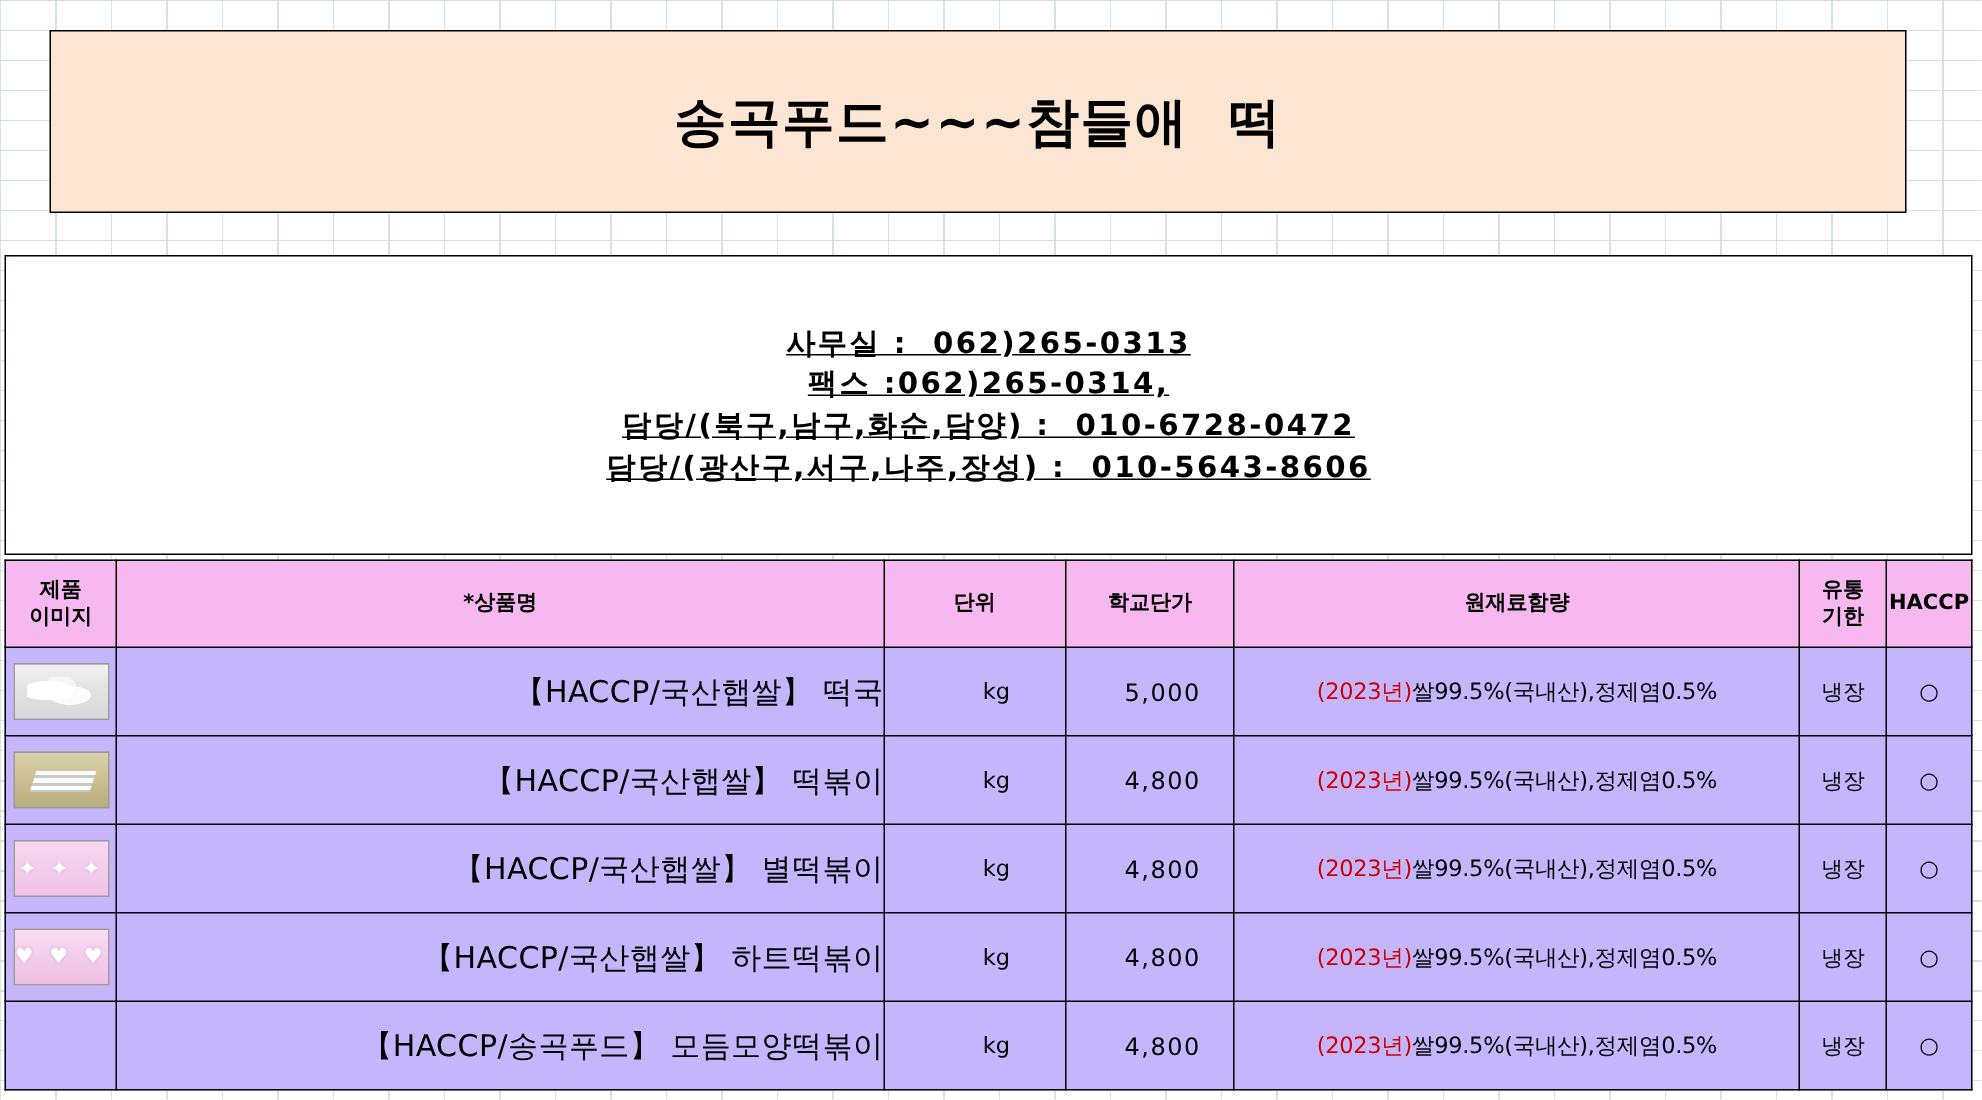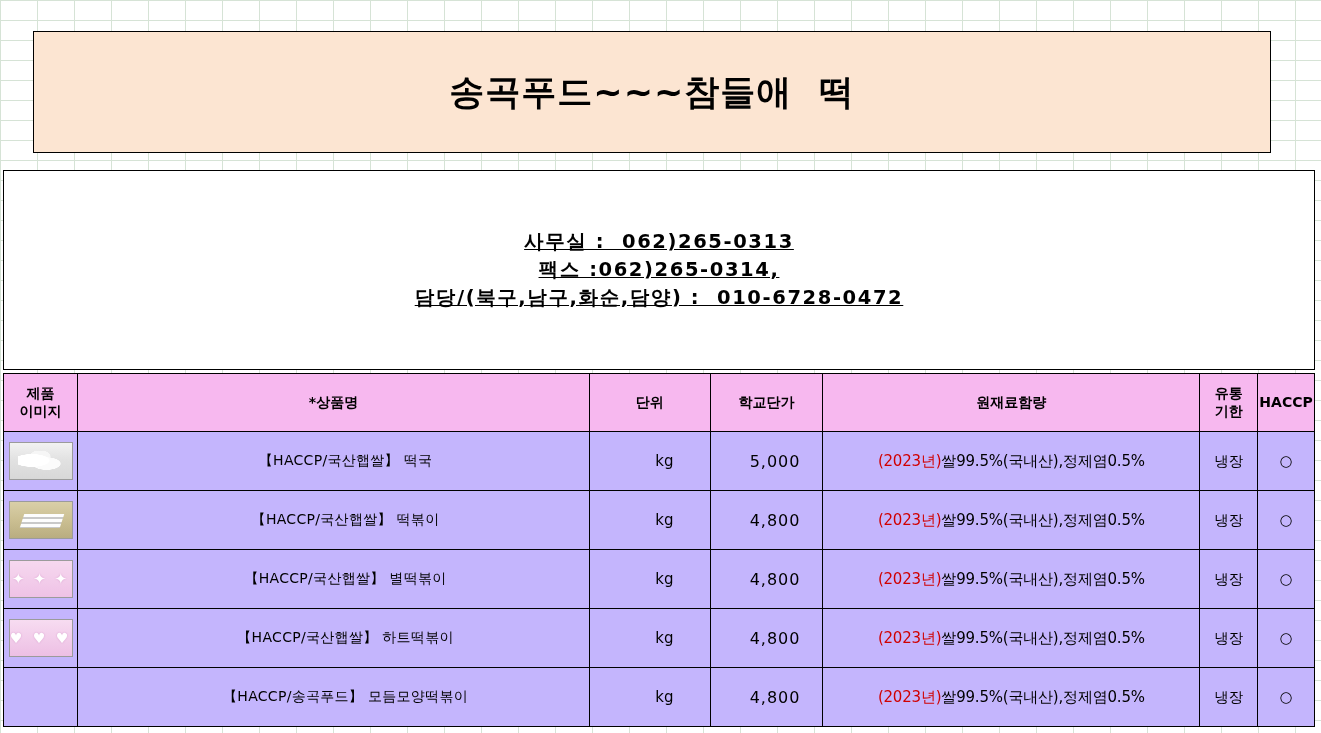--- a/index.html
+++ b/index.html
@@ -30,21 +30,21 @@
     position: relative;
     z-index: 1;
     width: 1321px;
     height: 733px;
   }
 
   
   .title-banner {
     position: absolute;
     left: 33px;
-    top: 31px;
+    top: 20px;
     width: 1238px;
     height: 122px;
     background: #fce5d2;
     border: 1px solid #000000;
     display: flex;
     align-items: center;
     justify-content: center;
     box-sizing: border-box;
   }
   .title-text {
@@ -170,23 +170,23 @@
     left: 0; right: 0; top: 50%;
     transform: translateY(-50%);
     text-align: center;
     color: #ffffff;
     font-size: 14px;
     letter-spacing: 3px;
     text-shadow: 0 0 2px #d79ccb;
   }
 
   td.cell-name {
-    text-align: center;
+    text-align: right;
     padding-left: 24px;
-    font-size: 14px;
+    font-size: 20px;
     letter-spacing: 0.3px;
   }
   td.cell-unit { font-size: 15px; padding-left: 29px; }
   td.cell-price {
     text-align: right;
     padding-right: 22px;
     font-size: 16px;
     letter-spacing: 1px;
     margin-top: 28px;
   }
@@ -208,20 +208,21 @@
 <div class="page">
 
   <div class="title-banner">
     <div class="title-text">송곡푸드~~~참들애  떡</div>
   </div>
 
   <div class="contact-block">
     <div class="contact-line">사무실 :  062)265-0313</div>
     <div class="contact-line">팩스 :062)265-0314,</div>
     <div class="contact-line">담당/(북구,남구,화순,담양) :  010-6728-0472</div>
+    <div class="contact-line">담당/(광산구,서구,나주,장성) :  010-5643-8606</div>
   </div>
 
   <table class="product-table">
     <thead>
       <tr>
         <th class="col-img">
           <div>제품</div>
           <div>이미지</div>
         </th>
         <th class="col-name">*상품명</th>

